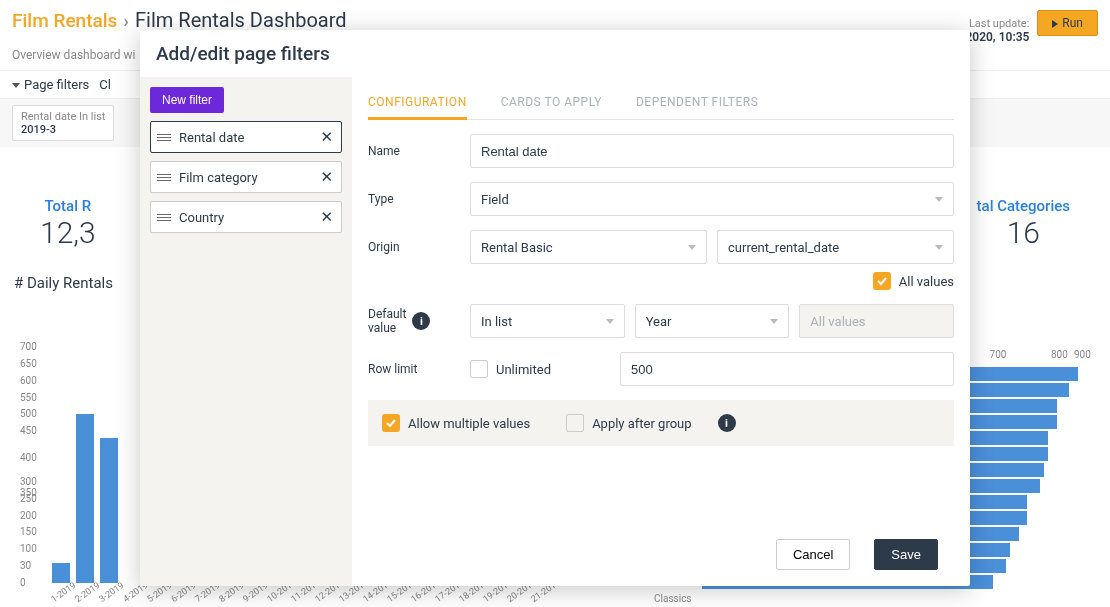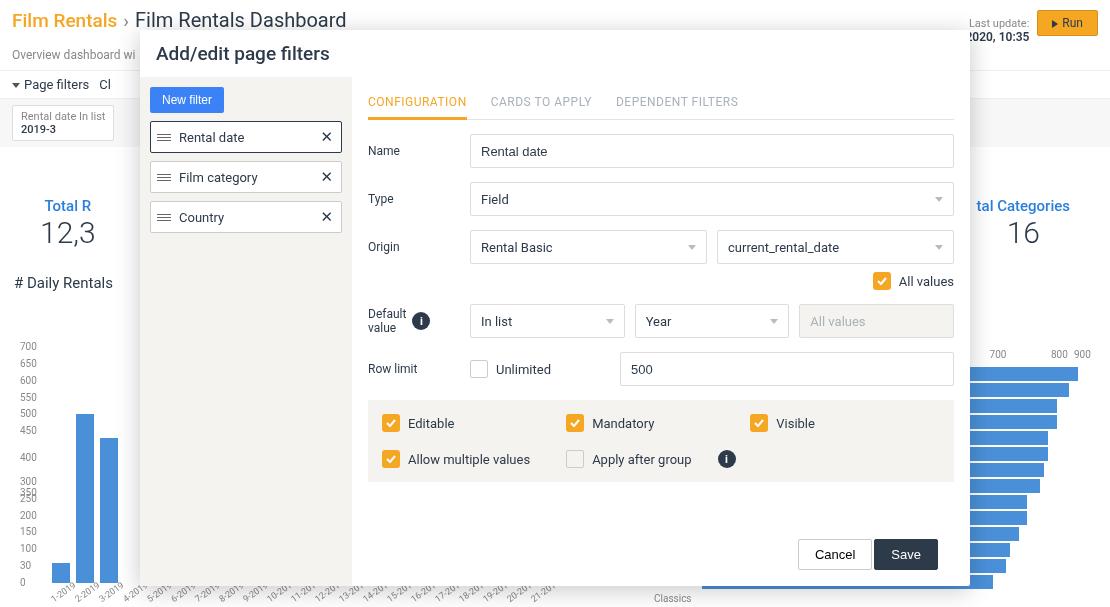--- a/index.html
+++ b/index.html
@@ -61,33 +61,33 @@
     position: absolute; left: 140px; top: 30px; width: 830px; height: 556px;
     background: #fff; box-shadow: 0 4px 24px rgba(0,0,0,0.22); border-radius: 2px;
     display: flex; flex-direction: column;
   }
   .modal-header { padding: 12px 16px 12px; font-size: 19px; color: #2d3a4a; font-weight: 500;}
   .modal-body { display: flex; flex: 1; overflow: hidden; }
   .modal-side {
     width: 212px; background: #f4f3ef; padding: 10px; display:flex; flex-direction:column; gap:8px;
   }
   .btn-new {
-    background: #3b82f6; color:#fff; border:none; padding:6px 12px; font-size:12px; border-radius:2px; cursor:pointer; align-self:flex-start;
+    background: #6d28d9; color:#fff; border:none; padding:6px 12px; font-size:12px; border-radius:2px; cursor:pointer; align-self:flex-start;
   }
   .filter-item {
     display:flex; align-items:center; background:#fff; border:1px solid #ccc; border-radius:2px;
     padding: 6px 6px; gap:8px;
   }
   .filter-item.active { border-color:#2d3a4a; border-width:1px; }
   .filter-item .drag { width:14px; display:flex; flex-direction:column; gap:2px; }
   .filter-item .drag span { height:1px; background:#666; display:block;}
   .filter-item .name { flex:1; font-size:13px; color:#2d3a4a;}
   .filter-item .close { font-size:15px; color:#2d3a4a; cursor:pointer; padding:0 2px;}
   .modal-main { flex:1; padding: 10px 16px 0; display:flex; flex-direction:column;}
-  .tabs { display:flex; gap:24px; border-bottom:1px solid #e3e3e3; }
+  .tabs { display:flex; gap:34px; border-bottom:1px solid #e3e3e3; }
   .tab { padding: 8px 0 10px; font-size:12px; letter-spacing:0.5px; color:#a9b1ba; cursor:pointer; text-transform:uppercase;}
   .tab.active { color:#f5a623; position:relative;}
   .tab.active::after { content:""; position:absolute; left:0; right:0; bottom:-1px; height:3px; background:#f5a623;}
   .form { padding-top: 14px; display:flex; flex-direction:column; gap:14px;}
   .row { display:flex; align-items:center; gap:10px;justify-content:center;}
   .row .label { width:92px; font-size:12px; color:#2d3a4a; display:flex; align-items:center; gap:6px;}
   .input, .select {
     border:1px solid #ddd; background:#fff; height:34px; padding:0 10px; font-size:13px; color:#2d3a4a; border-radius:2px;
   }
   .input.wide { flex:1; }
@@ -97,21 +97,21 @@
   .info-icon { width:18px; height:18px; border-radius:50%; background:#2d3a4a; color:#fff; font-size:11px; display:inline-flex; align-items:center; justify-content:center; font-weight:bold;}
   .checkbox-small { width:18px; height:18px; border:1px solid #ccc; border-radius:2px; display:inline-flex; align-items:center; justify-content:center;}
   .check-yellow { width:18px; height:18px; border-radius:3px; background:#f5a623; display:inline-flex; align-items:center; justify-content:center;}
   .check-yellow svg { width:12px; height:12px;}
   .disabled-box {
     background:#f4f3ef; color:#a9b1ba;
   }
   .checks-block { background:#f4f3ef; padding:14px 14px; display:flex; flex-direction:column; gap:18px;}
   .checks-row { display:flex; align-items:center;}
   .check-item { display:flex; align-items:center; gap:8px; width:33%; font-size:13px; color:#2d3a4a;}
-  .modal-footer { padding: 12px 16px 16px; display:flex; justify-content:flex-end; gap:2px;}
+  .modal-footer { padding: 12px 16px 16px; display:flex; justify-content:flex-end; gap:24px;}
   .btn { border:1px solid #ccc; background:#fff; padding:7px 16px; border-radius:2px; font-size:13px; cursor:pointer;}
   .btn-primary { background:#2d3a4a; color:#fff; border-color:#2d3a4a;}
 </style>
 </head>
 <body>
 
 <div class="bg">
   <div class="bg-header">
     <span class="breadcrumb-root">Film Rentals</span>
     <span class="breadcrumb-sep">›</span>
@@ -312,46 +312,20 @@
           <input class="input" style="flex: 1 1 0%;" value="500">
         </div>
         <div class="checks-block">
           <div class="checks-row">
             <div class="check-item">
               <span class="check-yellow">
                   <svg viewBox="0 0 12 12">
                     <path d="M2 6 L5 9 L10 3" stroke="#fff" stroke-width="2" fill="none"></path>
                   </svg>
                 </span>
-              <span>Editable</span>
-            </div>
-            <div class="check-item">
-              <span class="check-yellow">
-                  <svg viewBox="0 0 12 12">
-                    <path d="M2 6 L5 9 L10 3" stroke="#fff" stroke-width="2" fill="none"></path>
-                  </svg>
-                </span>
-              <span>Mandatory</span>
-            </div>
-            <div class="check-item">
-              <span class="check-yellow">
-                  <svg viewBox="0 0 12 12">
-                    <path d="M2 6 L5 9 L10 3" stroke="#fff" stroke-width="2" fill="none"></path>
-                  </svg>
-                </span>
-              <span>Visible</span>
-            </div>
-          </div>
-          <div class="checks-row">
-            <div class="check-item">
-              <span class="check-yellow">
-                  <svg viewBox="0 0 12 12">
-                    <path d="M2 6 L5 9 L10 3" stroke="#fff" stroke-width="2" fill="none"></path>
-                  </svg>
-                </span>
               <span>Allow multiple values</span>
             </div>
             <div class="check-item">
               <span class="checkbox-small"></span>
               <span>Apply after group</span>
               <span class="info-icon" style="margin-left:18px">i</span>
             </div>
             <div class="check-item"></div>
           </div>
         </div>

